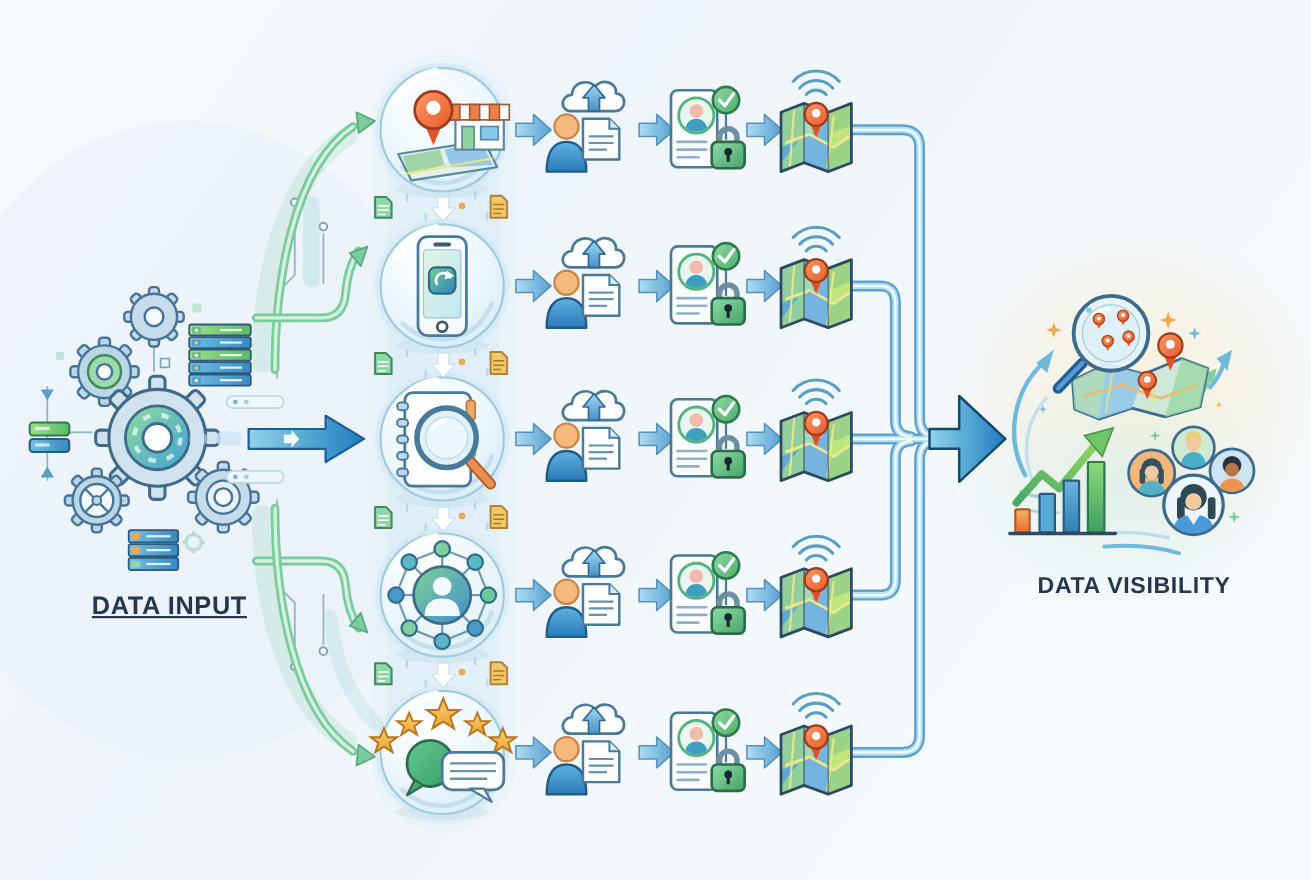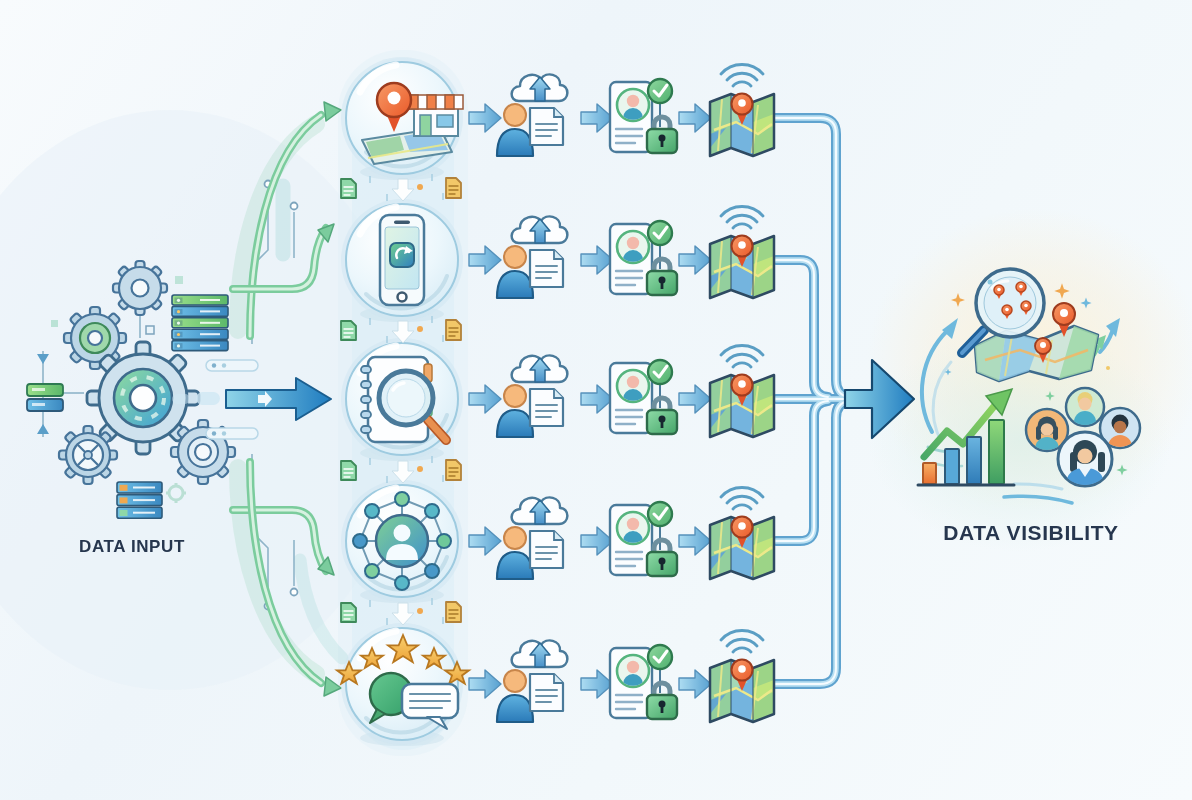--- a/index.html
+++ b/index.html
@@ -6,21 +6,21 @@
   .canvas{
     position:relative;width:1192px;height:800px;overflow:hidden;
     background:linear-gradient(125deg,#f8fbfd 0%,#eef5fa 35%,#f2f8fb 65%,#f7fbfd 100%);
     font-family:"Liberation Sans",sans-serif;
   }
   svg{position:absolute;left:0;top:0;}
   .flow-label{
     position:absolute;font-weight:800;color:#26364e;letter-spacing:.6px;
     text-align:center;font-family:"Liberation Sans",sans-serif;
   }
-  .label-left{left:43px;top:537px;width:178px;font-size:17px;}
+  .label-left{left:65px;top:537px;width:178px;font-size:23px;text-decoration:underline;}
   .label-right{left:925px;top:521px;width:212px;font-size:21px;}
   .pipe-outer{stroke:#5fa3cf;stroke-width:10;fill:none;stroke-linecap:round;}
   .pipe-mid{stroke:#b9e0f2;stroke-width:5.5;fill:none;stroke-linecap:round;}
   .pipe-inner{stroke:#f4fbff;stroke-width:2;fill:none;stroke-linecap:round;}
   .ga-outer{stroke:#7bcc9d;stroke-width:8;fill:none;stroke-linecap:round;}
   .ga-inner{stroke:#d6f1e0;stroke-width:3;fill:none;stroke-linecap:round;}
   .ga-head{fill:#7bcc9d;stroke:#55a87c;stroke-width:1.5;stroke-linejoin:round;}
   .trace{stroke:#8fb4c9;stroke-width:1.6;fill:none;}
   .trace-node{fill:#ffffff;stroke:#7da4bd;stroke-width:1.8;}
 </style>

